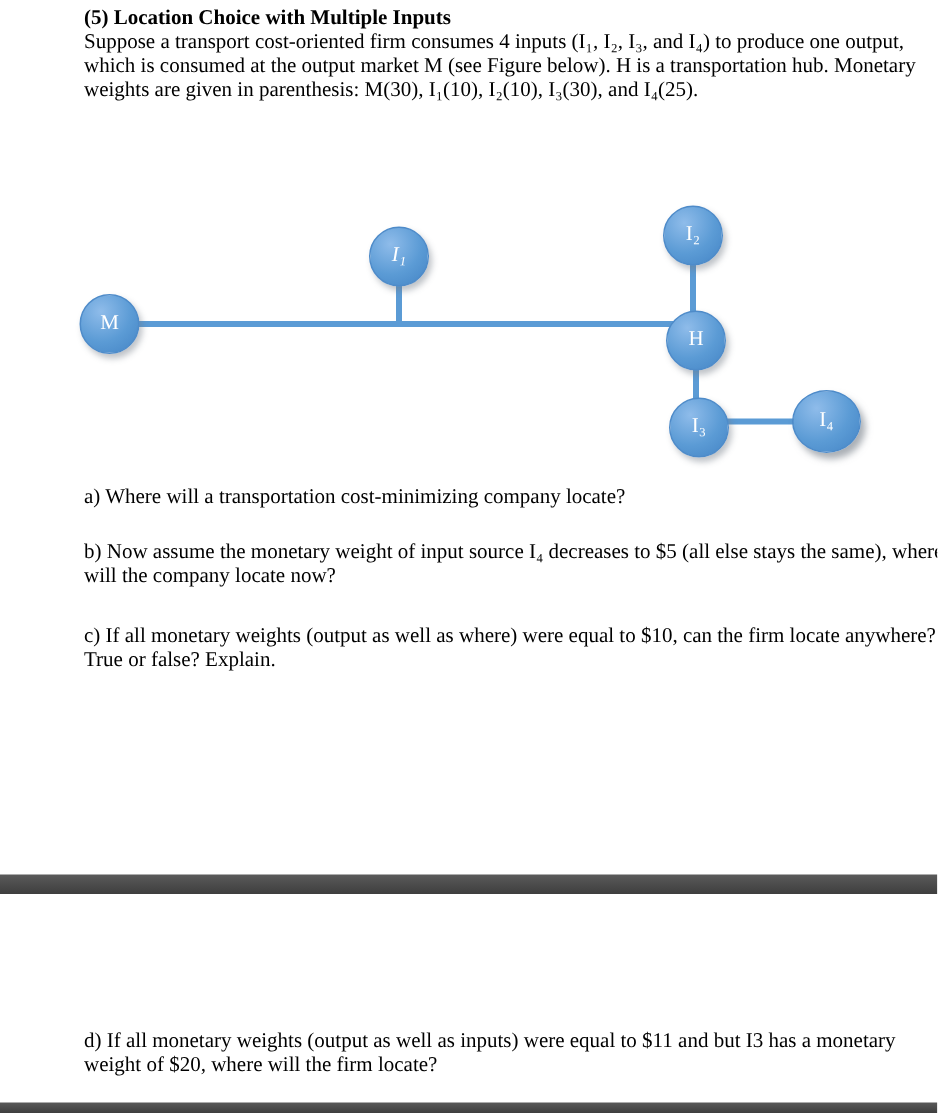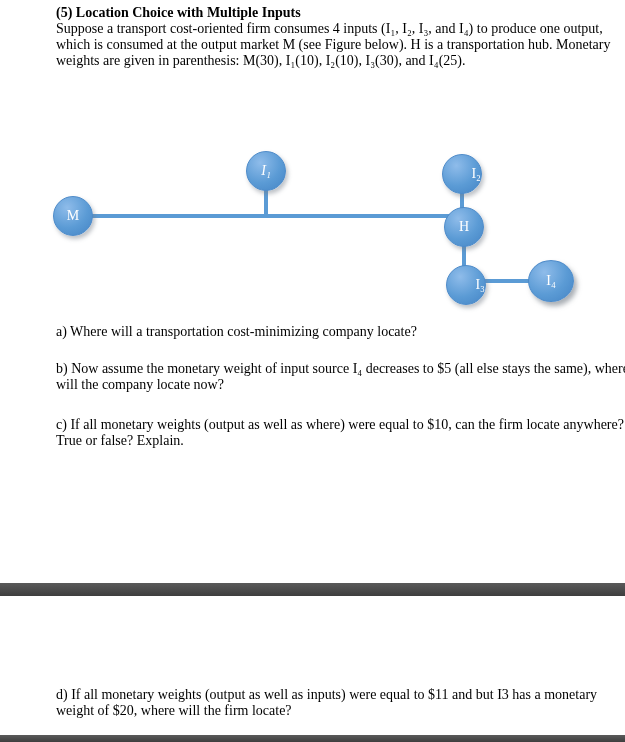--- a/index.html
+++ b/index.html
@@ -40,27 +40,27 @@
     <div class="edge" style="left:460px;top:27px;width:4px;height:70px;"></div>
     <div class="edge" style="left:462px;top:97px;width:4px;height:58px;"></div>
     <div class="edge" style="left:466px;top:149px;width:85px;height:4px;"></div>
 
     <div class="node" style="left:53px;top:66px;">
         <span>M</span>
       </div>
     <div class="node" style="left:246px;top:21px;font-style:italic;">
         <span>I₁</span>
       </div>
-    <div class="node" style="left:442px;top:24px;justify-content:flex-end;">
+    <div class="node" style="left:442px;top:7px;">
         <span>I₂</span>
       </div>
     <div class="node" style="left:444px;top:77px;">
         <span>H</span>
       </div>
-    <div class="node" style="left:446px;top:135px;justify-content:flex-end;">
+    <div class="node" style="left:446px;top:135px;">
         <span>I₃</span>
       </div>
     <div class="node node-lg" style="left:528px;top:130px;">
         <span>I₄</span>
       </div>
   </div>
 
   <div class="textblock" style="top:324px;">
     <p class="para">a) Where will a transportation cost-minimizing company locate?</p>
   </div>

